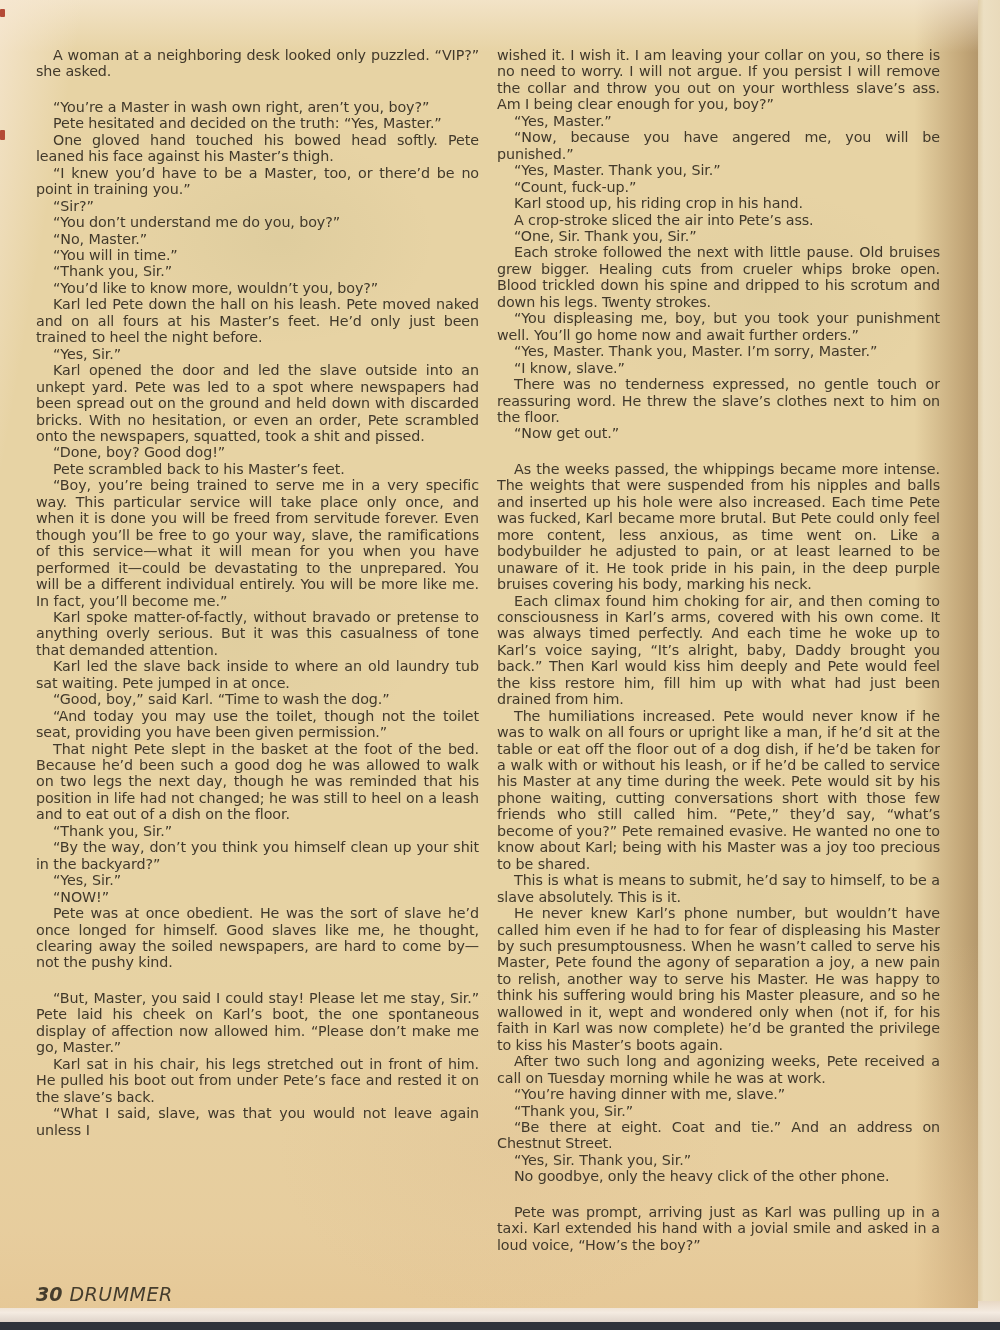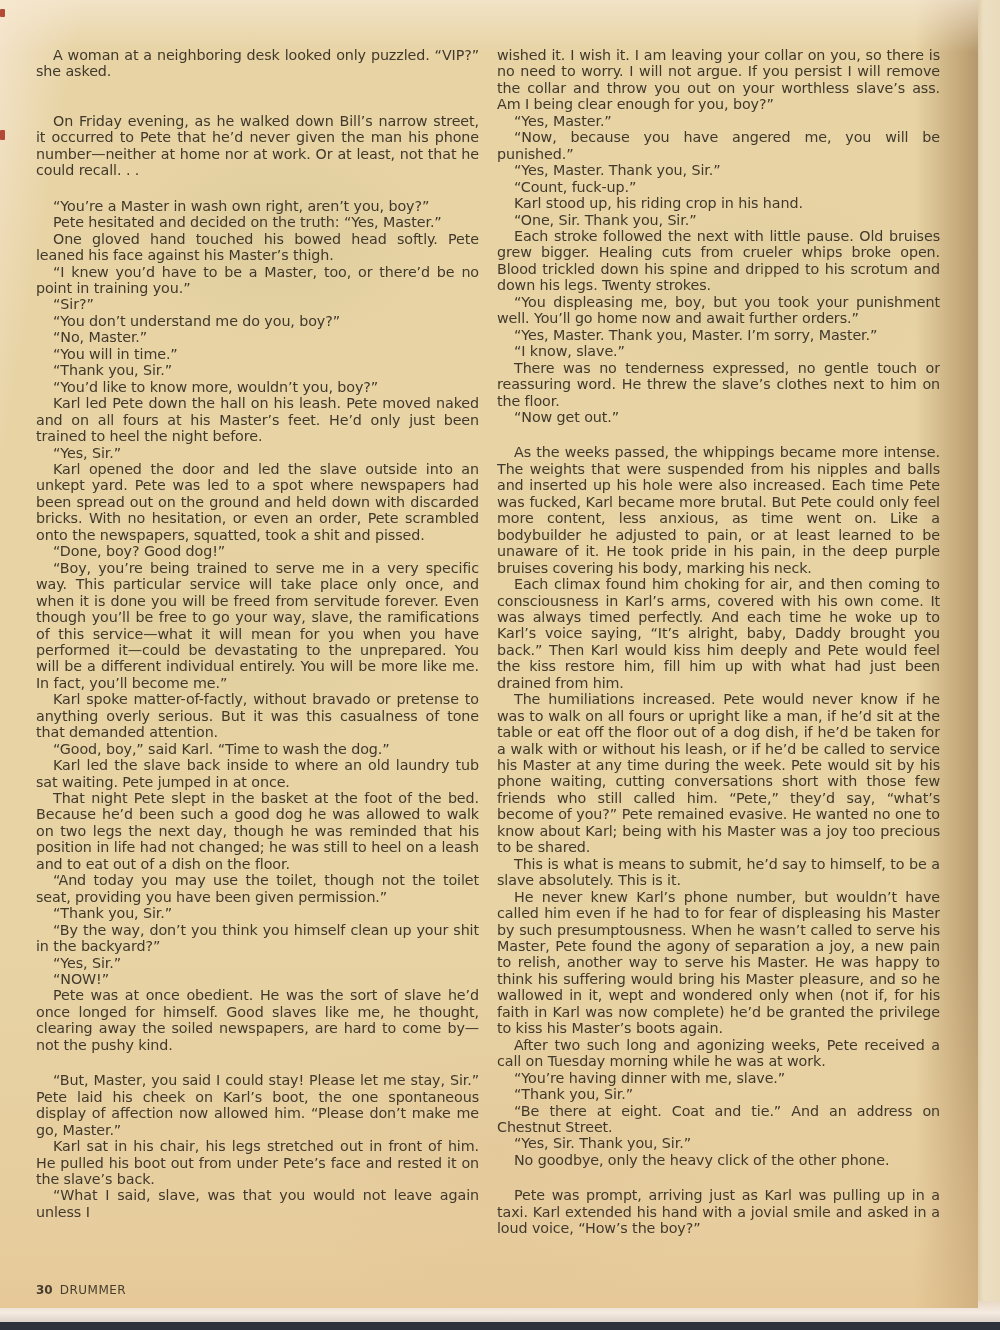--- a/index.html
+++ b/index.html
@@ -58,76 +58,77 @@
   .col-left{left:36px;}
   .col-right{left:497px;}
   .col p{margin:0;text-indent:17px;}
   .col p.continuation{text-indent:0;}
   .col p.scene-break{margin-top:19px;}
   .col p.section-break{margin-top:33px;}
 
   
   .footer{
     position:absolute;left:36px;top:1283px;
-    font-size:12px;color:#453d2d;text-align:right;
+    font-style:italic;font-size:19px;color:#453d2d;text-align:right;
   }
   .footer .pgnum{font-weight:bold;margin-right:7px;}
   .footer .mag{letter-spacing:.5px;}
 </style>
 </head>
 <body>
 
 <div class="scan">
   <div class="next-page-edge"></div>
   <div class="bottom-edge-light"></div>
 
   <div class="page">
     <div class="mottle"></div>
     <div class="redmark r1"></div>
     <div class="redmark r2"></div>
 
     <div class="col col-left" id="col-left">
         <p>A woman at a neighboring desk looked only puzzled. “VIP?” she asked.</p>
-        <p class="section-break">On Friday evening, as he walked down Bill’s narrow street, it occurred to Pete that he’d never given the man his phone number—neither at home nor at work. Or at least, not that he could recall. . .</p>
         <p class="scene-break">“You’re a Master in wash own right, aren’t you, boy?”</p>
         <p>Pete hesitated and decided on the truth: “Yes, Master.”</p>
         <p>One gloved hand touched his bowed head softly. Pete leaned his face against his Master’s thigh.</p>
         <p>“I knew you’d have to be a Master, too, or there’d be no point in training you.”</p>
         <p>“Sir?”</p>
         <p>“You don’t understand me do you, boy?”</p>
         <p>“No, Master.”</p>
         <p>“You will in time.”</p>
         <p>“Thank you, Sir.”</p>
         <p>“You’d like to know more, wouldn’t you, boy?”</p>
         <p>Karl led Pete down the hall on his leash. Pete moved naked and on all fours at his Master’s feet. He’d only just been trained to heel the night before.</p>
         <p>“Yes, Sir.”</p>
         <p>Karl opened the door and led the slave outside into an unkept yard. Pete was led to a spot where newspapers had been spread out on the ground and held down with discarded bricks. With no hesitation, or even an order, Pete scrambled onto the newspapers, squatted, took a shit and pissed.</p>
         <p>“Done, boy? Good dog!”</p>
+        <p>Pete scrambled back to his Master’s feet.</p>
         <p>“Boy, you’re being trained to serve me in a very specific way. This particular service will take place only once, and when it is done you will be freed from servitude forever. Even though you’ll be free to go your way, slave, the ramifications of this service—what it will mean for you when you have performed it—could be devastating to the unprepared. You will be a different individual entirely. You will be more like me. In fact, you’ll become me.”</p>
         <p>Karl spoke matter-of-factly, without bravado or pretense to anything overly serious. But it was this casualness of tone that demanded attention.</p>
+        <p>Karl led the slave back inside to where an old laundry tub sat waiting. Pete jumped in at once.</p>
         <p>“Good, boy,” said Karl. “Time to wash the dog.”</p>
-        <p>Karl led the slave back inside to where an old laundry tub sat waiting. Pete jumped in at once.</p>
+        <p>“And today you may use the toilet, though not the toilet seat, providing you have been given permission.”</p>
         <p>That night Pete slept in the basket at the foot of the bed. Because he’d been such a good dog he was allowed to walk on two legs the next day, though he was reminded that his position in life had not changed; he was still to heel on a leash and to eat out of a dish on the floor.</p>
-        <p>“And today you may use the toilet, though not the toilet seat, providing you have been given permission.”</p>
         <p>“Thank you, Sir.”</p>
         <p>“By the way, don’t you think you himself clean up your shit in the backyard?”</p>
         <p>“Yes, Sir.”</p>
         <p>“NOW!”</p>
         <p>Pete was at once obedient. He was the sort of slave he’d once longed for himself. Good slaves like me, he thought, clearing away the soiled newspapers, are hard to come by—not the pushy kind.</p>
         <p class="scene-break">“But, Master, you said I could stay! Please let me stay, Sir.” Pete laid his cheek on Karl’s boot, the one spontaneous display of affection now allowed him. “Please don’t make me go, Master.”</p>
         <p>Karl sat in his chair, his legs stretched out in front of him. He pulled his boot out from under Pete’s face and rested it on the slave’s back.</p>
         <p>“What I said, slave, was that you would not leave again unless I</p>
       </div>
     <div class="col col-right" id="col-right">
         <p class="continuation">wished it. I wish it. I am leaving your collar on you, so there is no need to worry. I will not argue. If you persist I will remove the collar and throw you out on your worthless slave’s ass. Am I being clear enough for you, boy?”</p>
         <p>“Yes, Master.”</p>
         <p>“Now, because you have angered me, you will be punished.”</p>
         <p>“Yes, Master. Thank you, Sir.”</p>
         <p>“Count, fuck-up.”</p>
         <p>Karl stood up, his riding crop in his hand.</p>
+        <p>A crop-stroke sliced the air into Pete’s ass.</p>
         <p>“One, Sir. Thank you, Sir.”</p>
         <p>Each stroke followed the next with little pause. Old bruises grew bigger. Healing cuts from crueler whips broke open. Blood trickled down his spine and dripped to his scrotum and down his legs. Twenty strokes.</p>
         <p>“You displeasing me, boy, but you took your punishment well. You’ll go home now and await further orders.”</p>
         <p>“Yes, Master. Thank you, Master. I’m sorry, Master.”</p>
         <p>“I know, slave.”</p>
         <p>There was no tenderness expressed, no gentle touch or reassuring word. He threw the slave’s clothes next to him on the floor.</p>
         <p>“Now get out.”</p>
         <p class="scene-break">As the weeks passed, the whippings became more intense. The weights that were suspended from his nipples and balls and inserted up his hole were also increased. Each time Pete was fucked, Karl became more brutal. But Pete could only feel more content, less anxious, as time went on. Like a bodybuilder he adjusted to pain, or at least learned to be unaware of it. He took pride in his pain, in the deep purple bruises covering his body, marking his neck.</p>
         <p>Each climax found him choking for air, and then coming to consciousness in Karl’s arms, covered with his own come. It was always timed perfectly. And each time he woke up to Karl’s voice saying, “It’s alright, baby, Daddy brought you back.” Then Karl would kiss him deeply and Pete would feel the kiss restore him, fill him up with what had just been drained from him.</p>
         <p>The humiliations increased. Pete would never know if he was to walk on all fours or upright like a man, if he’d sit at the table or eat off the floor out of a dog dish, if he’d be taken for a walk with or without his leash, or if he’d be called to service his Master at any time during the week. Pete would sit by his phone waiting, cutting conversations short with those few friends who still called him. “Pete,” they’d say, “what’s become of you?” Pete remained evasive. He wanted no one to know about Karl; being with his Master was a joy too precious to be shared.</p>

